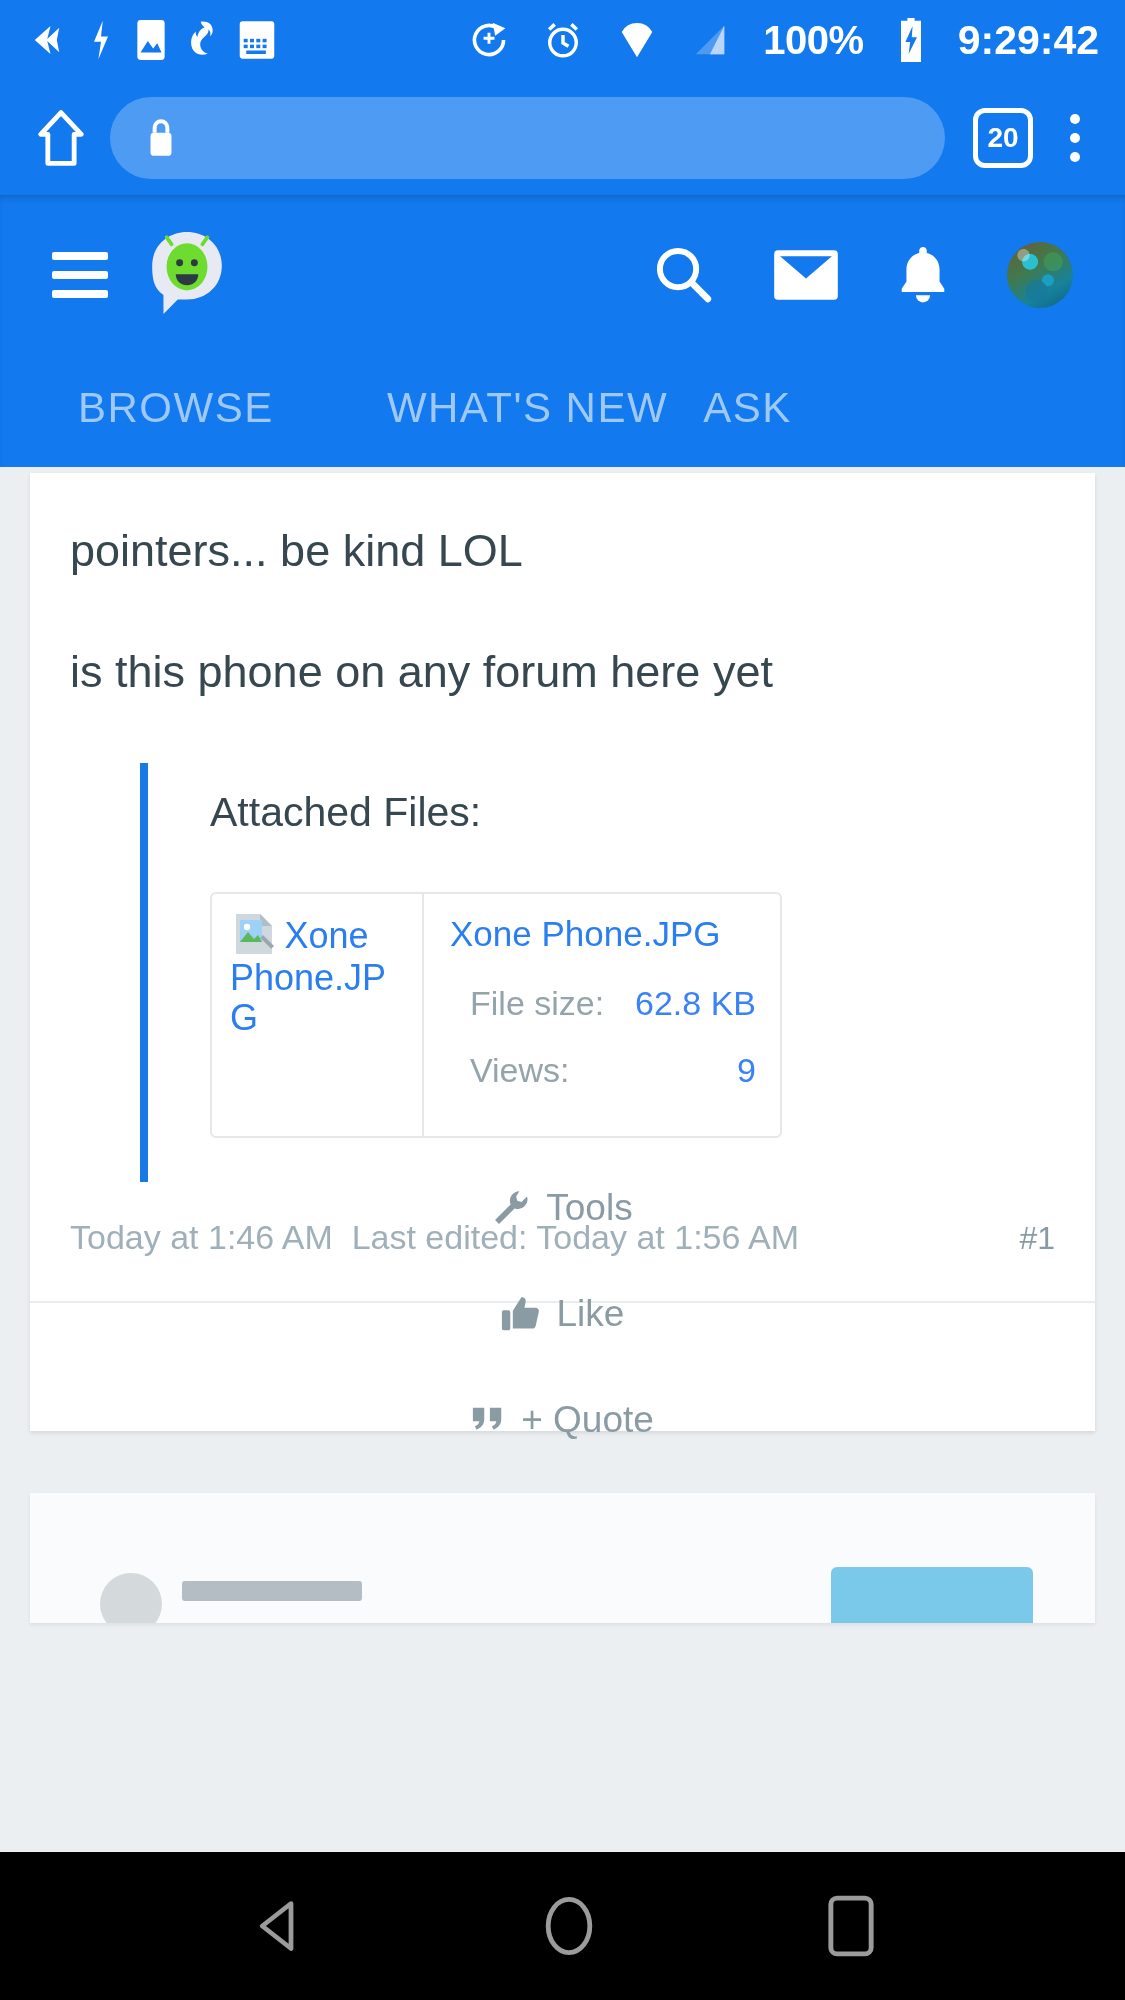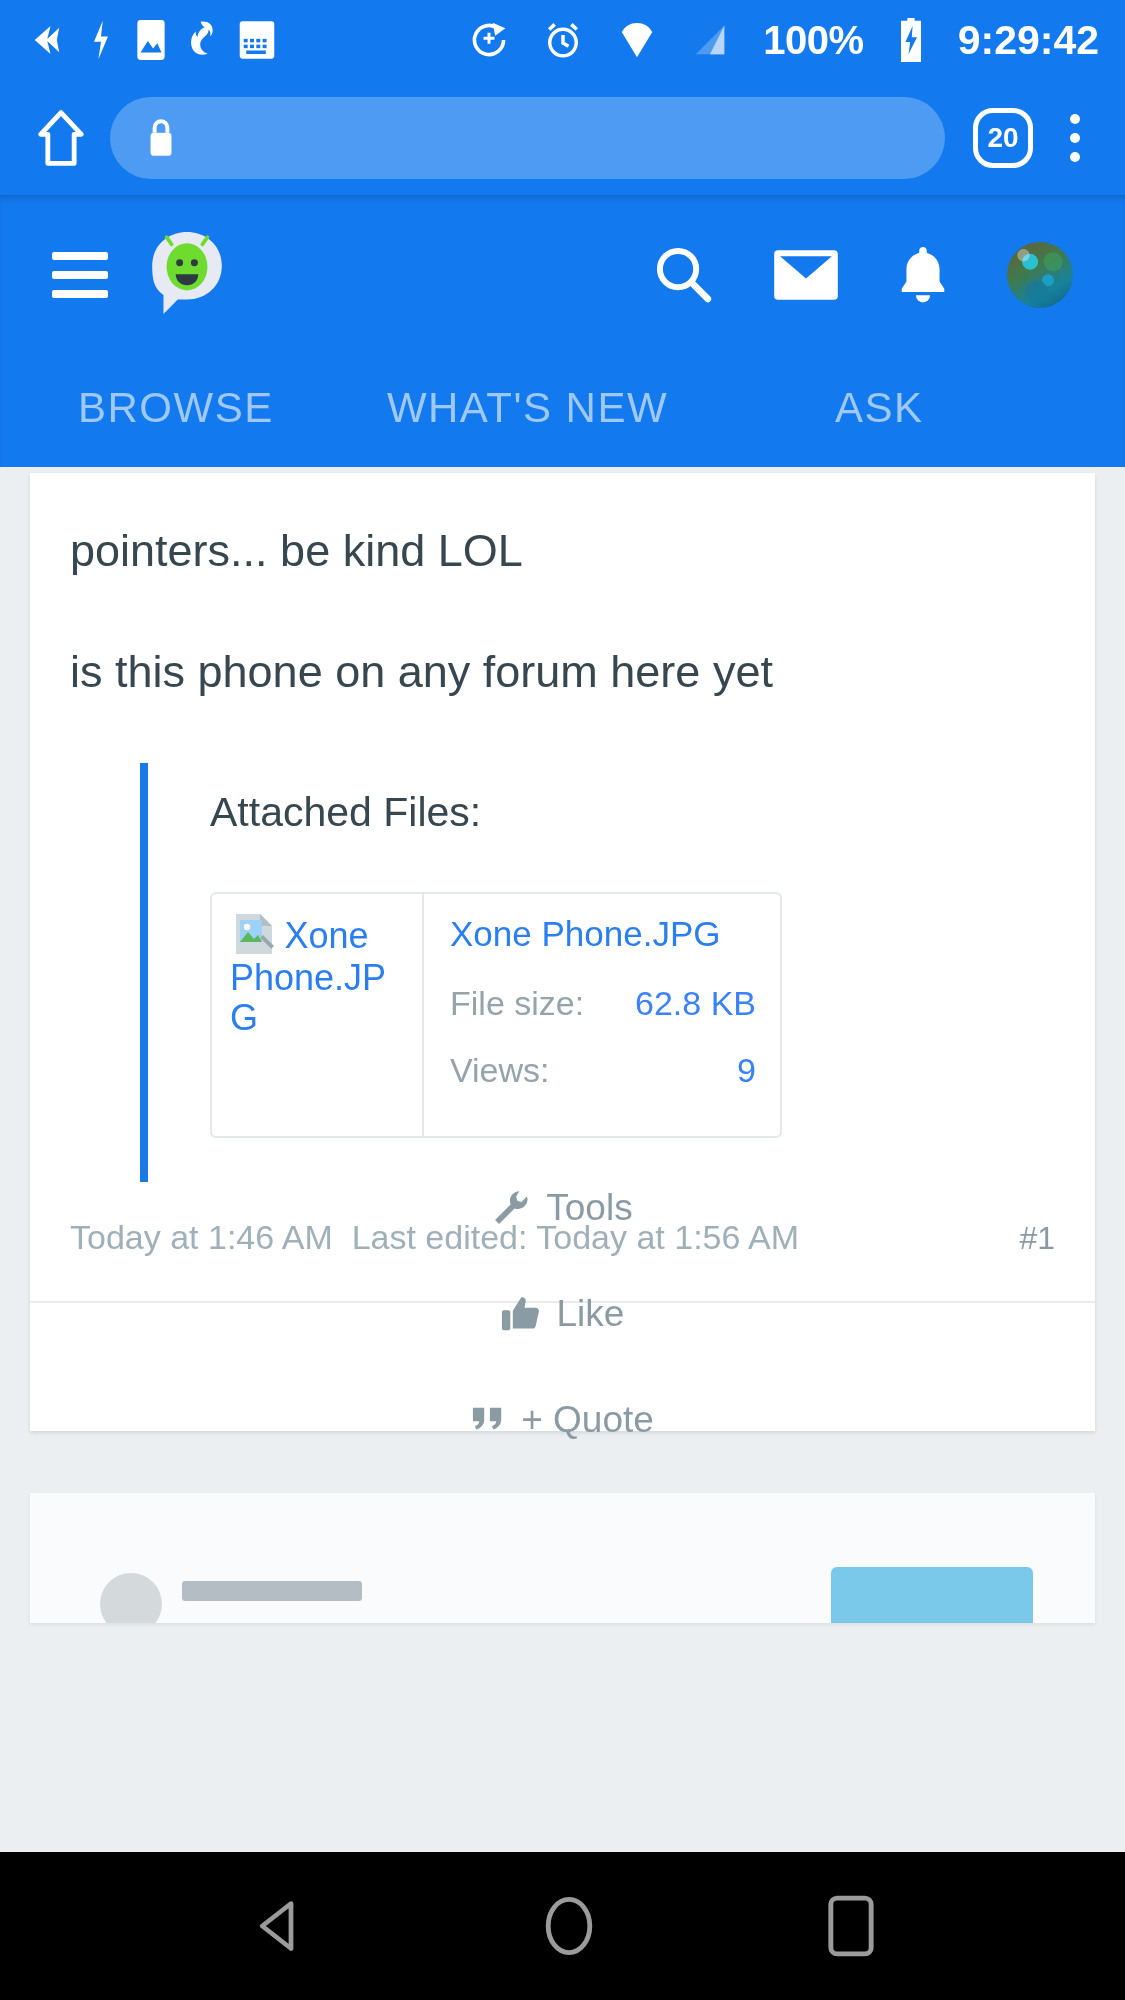--- a/index.html
+++ b/index.html
@@ -40,21 +40,21 @@
     display:flex; align-items:center;
     padding:0 34px; overflow:hidden;
   }
   .lock-ico { flex:0 0 auto; margin-right:22px; }
   .omnibox-url {
     color:#ffffff; font-size:41px;
     white-space:nowrap; overflow:hidden; text-overflow:clip;
     letter-spacing:0.2px;
   }
   .tabcount {
-    width:60px; height:60px; border:5px solid #fff; border-radius:20px;
+    width:60px; height:60px; border:5px solid #fff; border-radius:12px;
     display:flex; align-items:center; justify-content:center;
     color:#fff; font-size:28px; font-weight:700; margin:0 14px;
     flex:0 0 auto;
   }
   .kebab { width:56px; display:flex; flex-direction:column; align-items:center; gap:9px; flex:0 0 auto; }
   .kebab i { width:10px; height:10px; border-radius:50%; background:#fff; display:block; }
 
   
   .forum-head {
     background:#1379ee;
@@ -86,21 +86,21 @@
       radial-gradient(circle at 45% 75%, rgba(20,120,160,.6) 0 18%, transparent 19%);
   }
   .tabs {
     display:flex; height:118px; align-items:center;
   }
   .tab {
     flex:1; text-align:center;
     color:#9ec8f7; font-size:42px; letter-spacing:1.5px;
   }
   .tab.t1{ text-align:center; }
-  .tab.t3{ text-align:center; padding-right:70px; }
+  .tab.t3{ text-align:left; padding-right:70px; }
 
   
   .content { background:#eceff1; padding:0; }
   .post-card {
     background:#fff; margin:6px 30px 0 30px;
     box-shadow:0 2px 4px rgba(0,0,0,0.10);
   }
   .post-body { padding:48px 40px 0 40px; }
   .p-line {
     font-size:45px; color:#37474f; line-height:1.35;
@@ -127,20 +127,21 @@
     word-break:break-word;
   }
   .att-right { flex:1; padding:20px 24px 18px 26px; }
   .att-name {
     color:#2a7ef0; font-size:35px; margin-bottom:30px;
     white-space:nowrap;
   }
   .att-row {
     display:flex; justify-content:space-between; align-items:flex-end;
     margin-bottom:28px;
+    margin-left:20px;
   }
   .att-label { color:#95a3ab; font-size:34px; }
   .att-value { color:#3b82f6; font-size:34px; }
 
   .meta-row {
     display:flex; align-items:baseline;
     padding:36px 40px 44px 40px;
   }
   .meta-text { color:#9fb0b9; font-size:34px; }
   .post-no { margin-left:auto; color:#8a9aa4; font-size:32px; }

